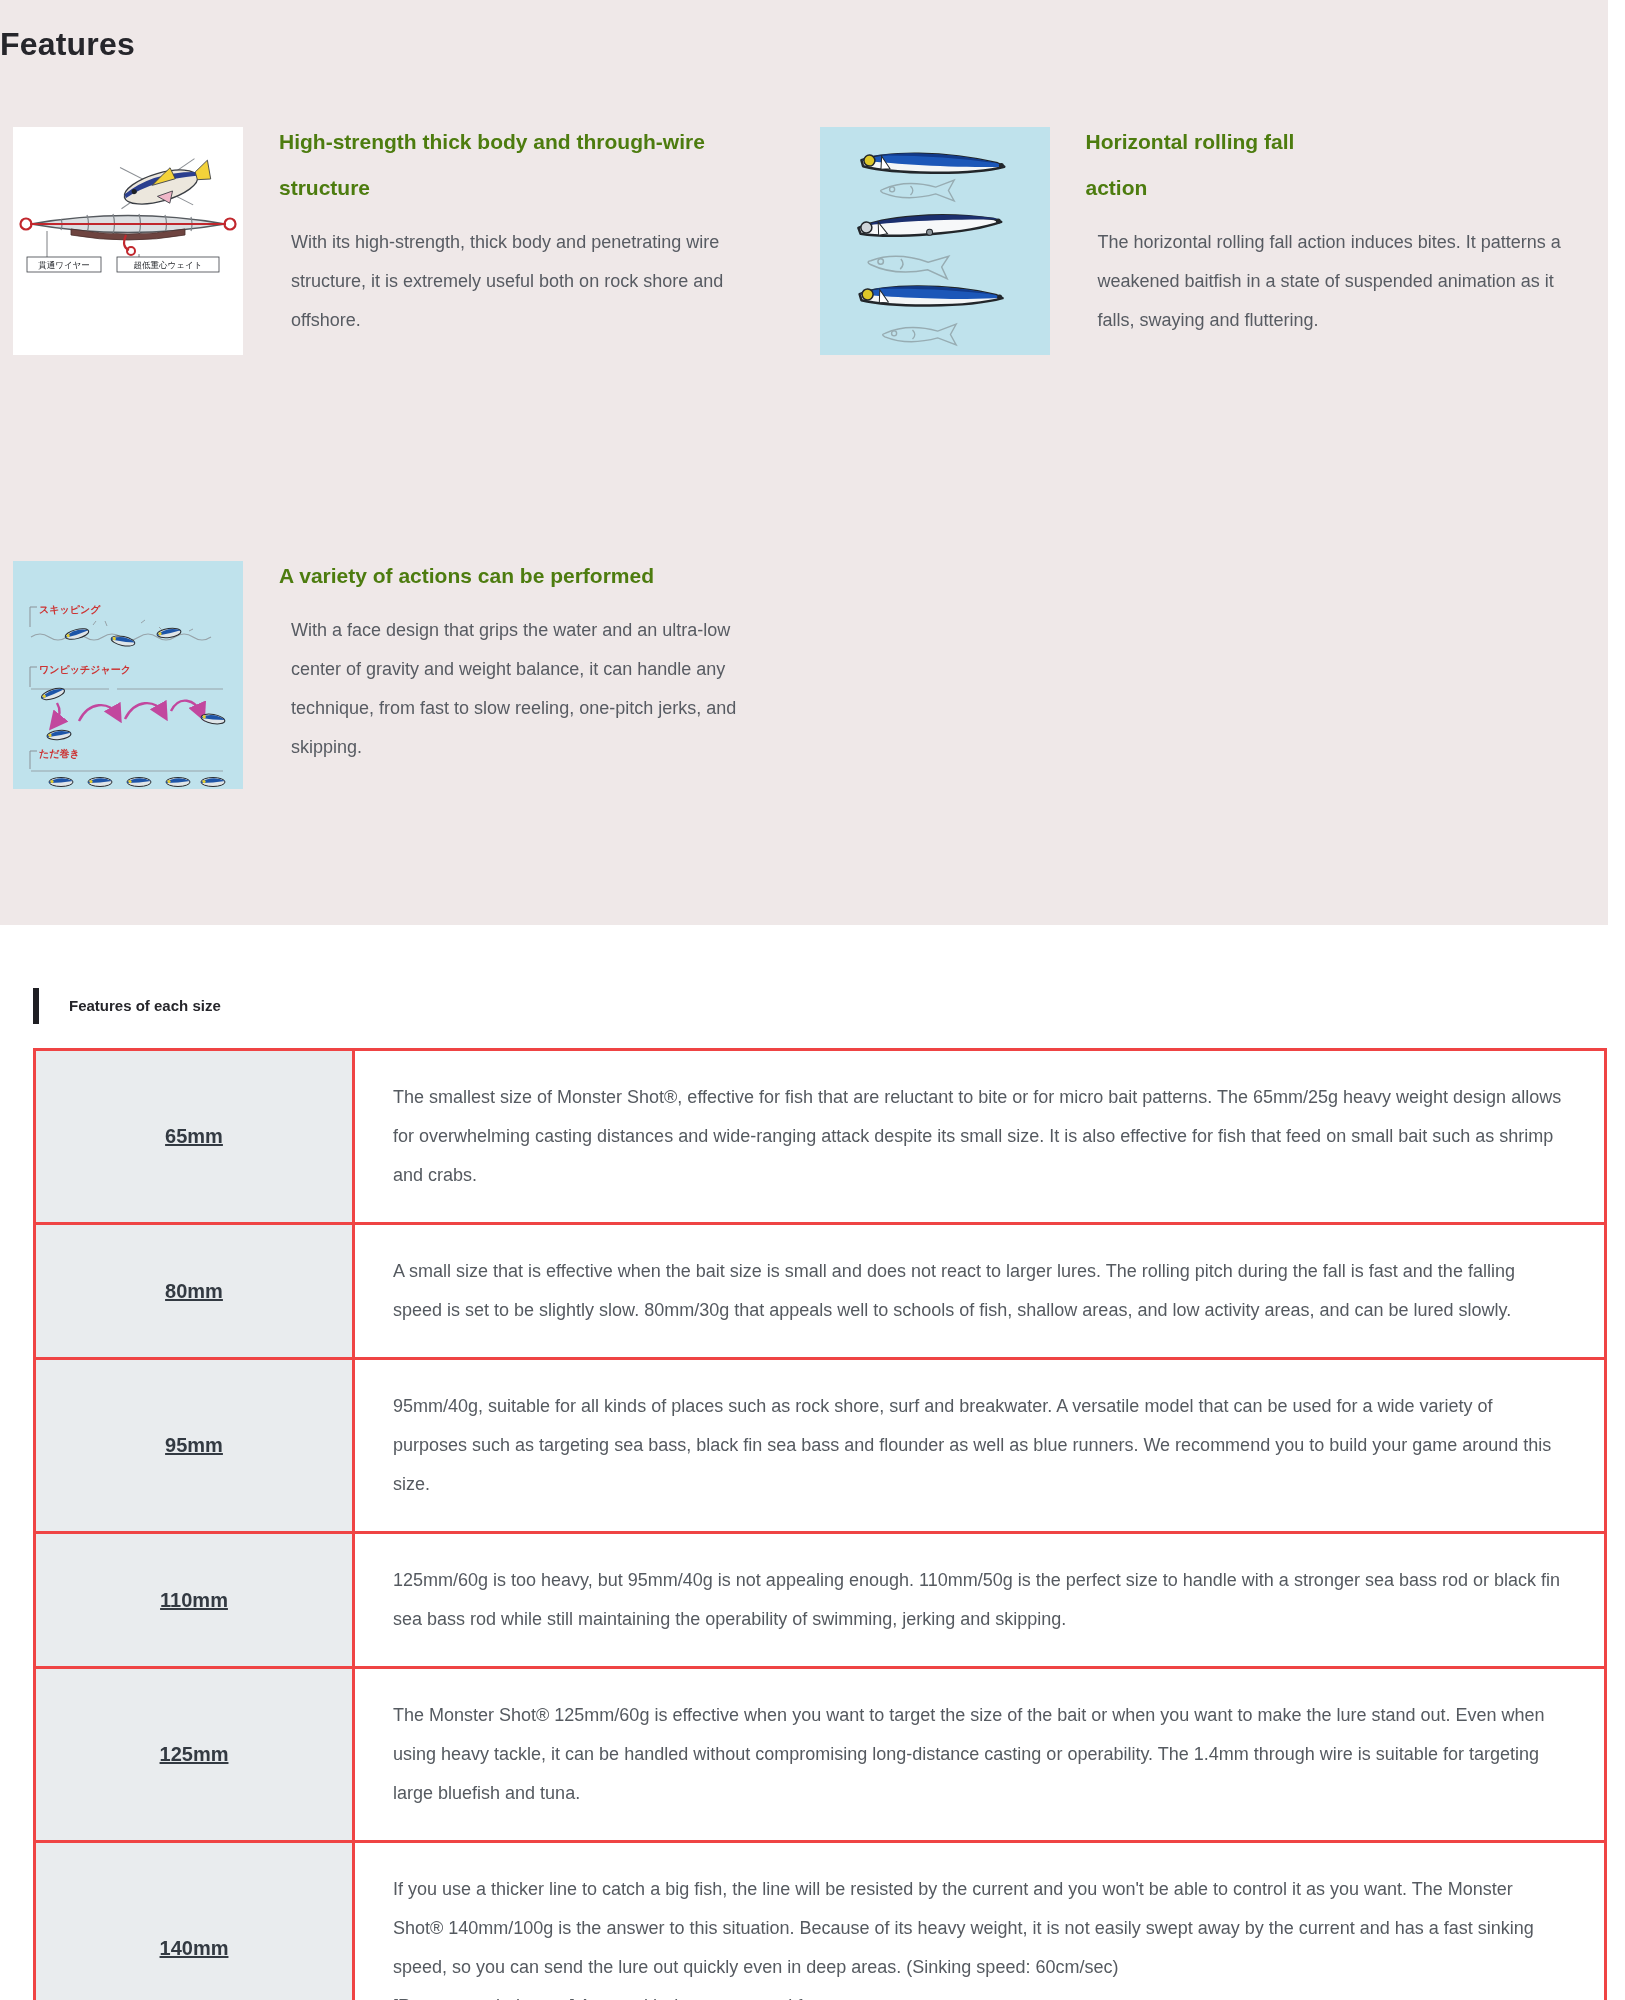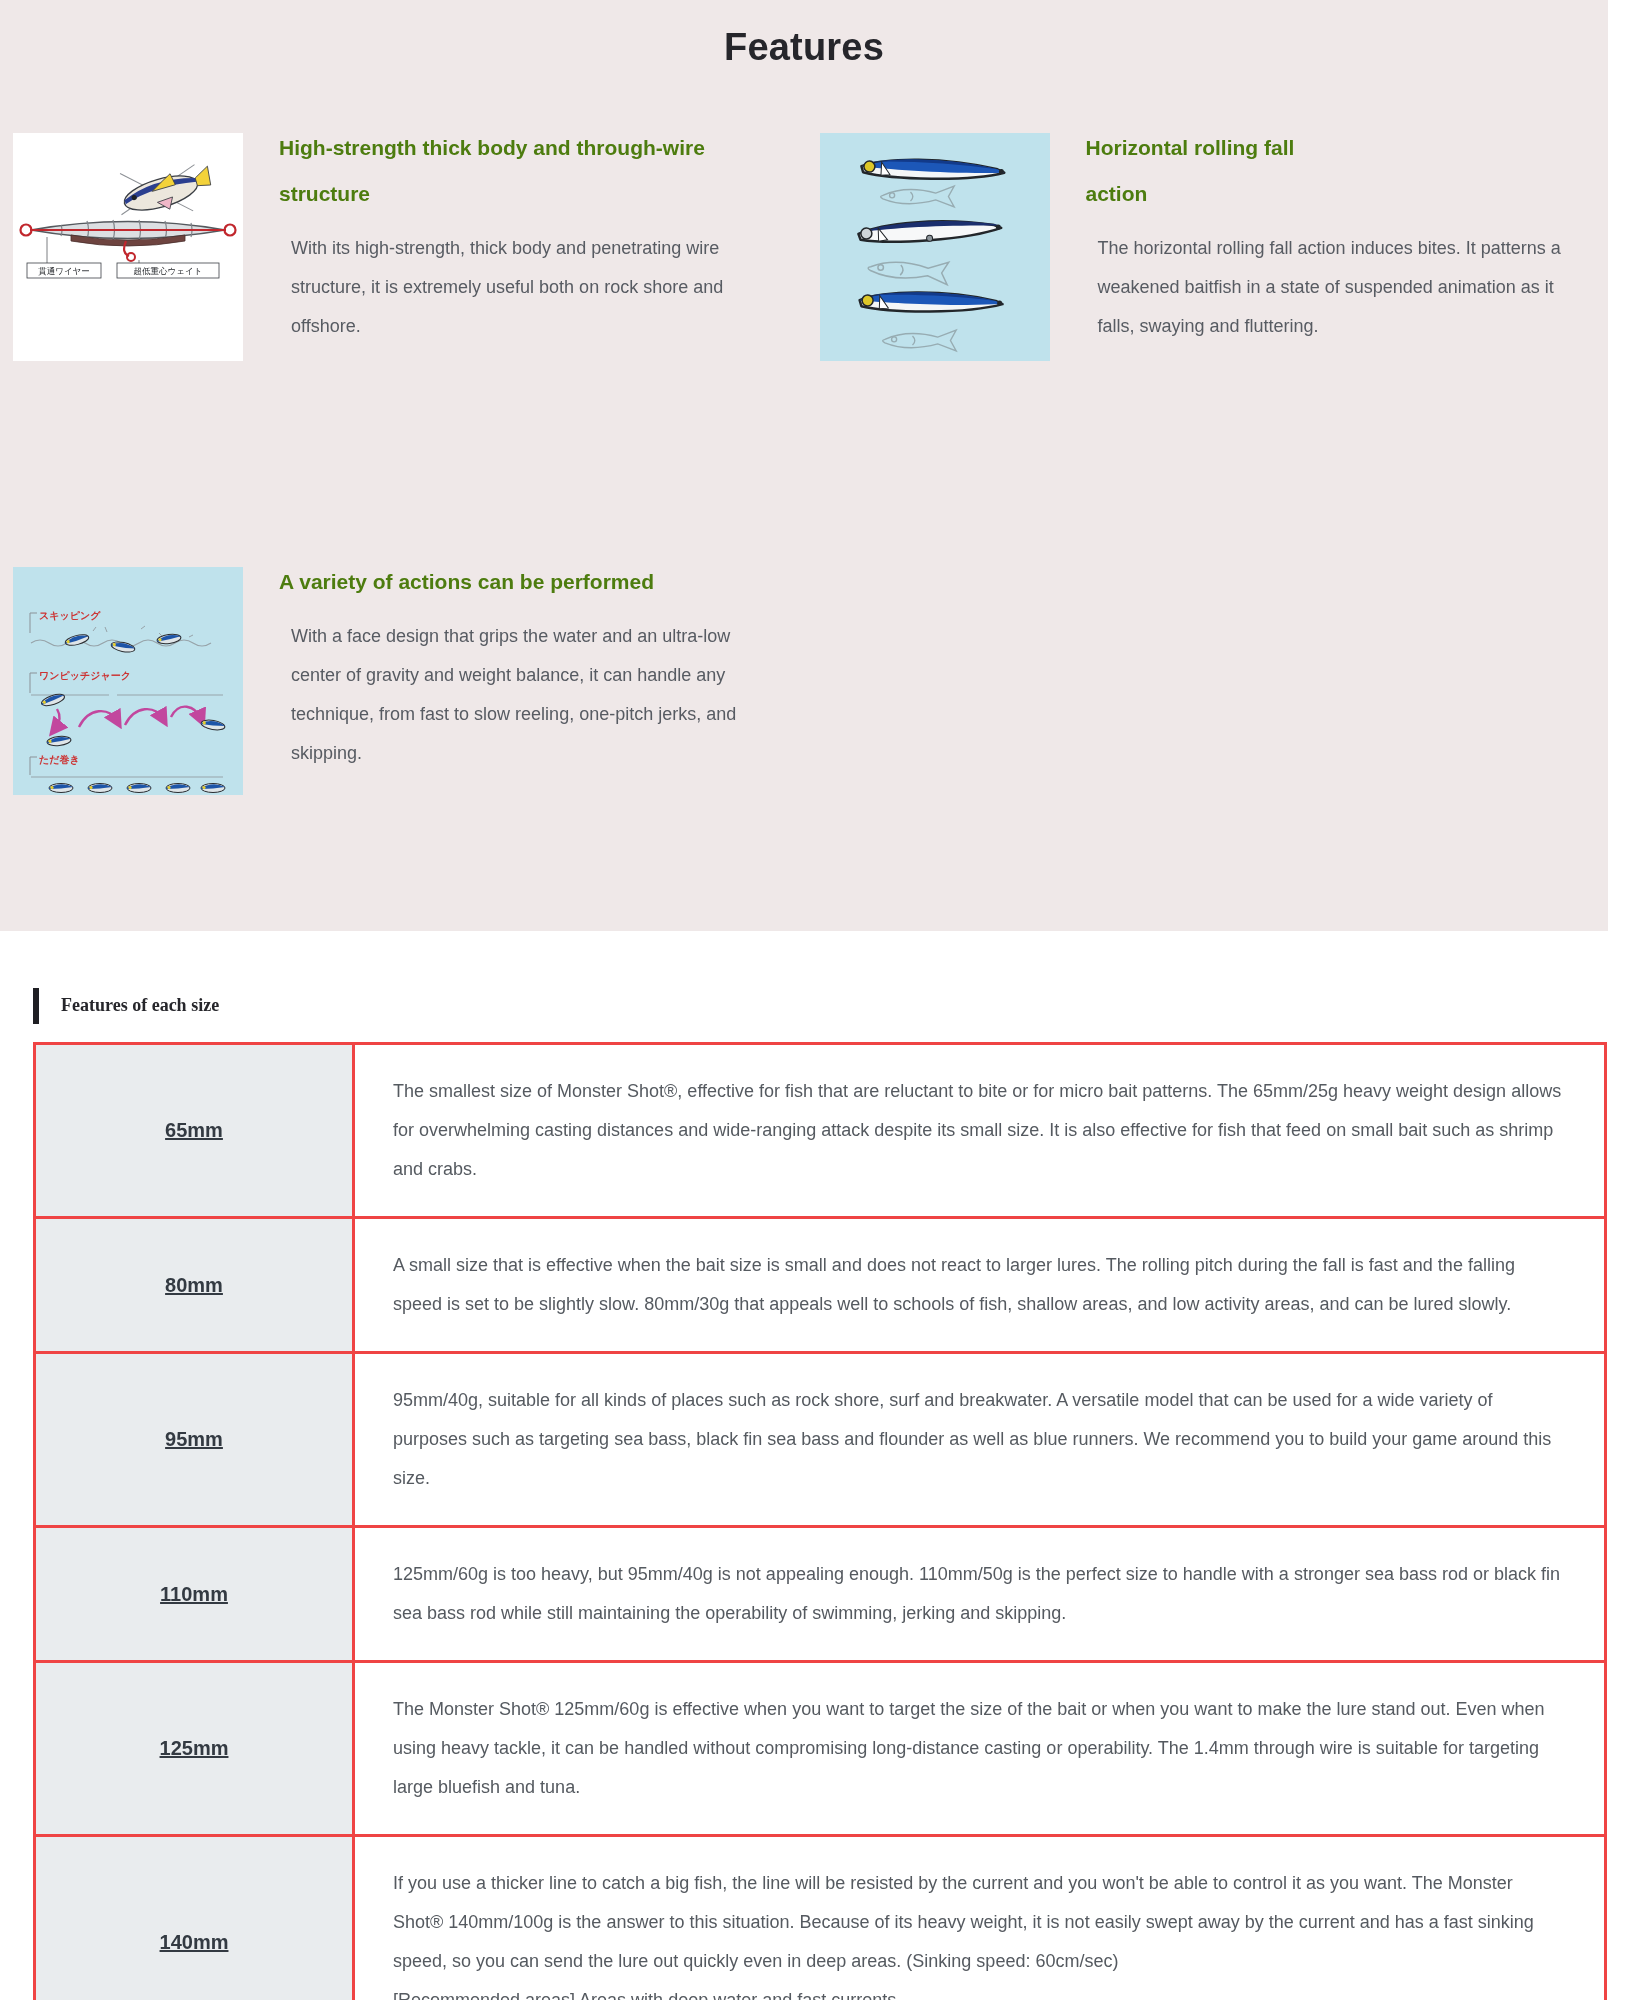--- a/index.html
+++ b/index.html
@@ -8,43 +8,43 @@
     font-family:"Liberation Sans", sans-serif;
     -webkit-font-smoothing:antialiased;
   }
   
   .top-section{
     background:#EFE8E8;
     margin-right:17px;           
     padding:26px 0 80px 0;
   }
   .features-title{
-    margin:0;text-align:center;
-    font-size:38px;font-weight:bold;color:#26262b;letter-spacing:.2px;
+    margin:0;text-align:left;
+    font-size:32px;font-weight:bold;color:#26262b;letter-spacing:.2px;
   }
   .cards{
     display:grid;grid-template-columns:1fr 1fr;
     column-gap:28px;row-gap:150px;
     margin:64px 10px 0 13px;
   }
   .card{display:flex;gap:36px;align-items:flex-start;}
   .card-image{flex:0 0 230px;width:230px;height:284px;display:block;}
   .card-image svg{display:block;width:230px;height:228px;}
   .card-text{flex:1;margin-top:-8px;}
   .card-title{
     margin:0 0 10px 0;font-size:21px;font-weight:bold;color:#4d7c0f;
     line-height:46px;white-space:pre-line;
   }
   .card-body{
     margin:12px;font-size:18px;color:#575b62;line-height:39px;
   }
   
   .section-heading{display:flex;align-items:center;gap:14px;margin:56px 0 18px 33px;}
   .heading-bar{width:6px;height:36px;background:#1f1f24;}
-  .section-heading h2{margin:8px;font-size:18px;font-weight:bold;color:#26262b;font-family:Liberation Serif, serif;}
+  .section-heading h2{margin:16px;font-size:15px;font-weight:bold;color:#26262b;}
   table.size-table{
     border-collapse:collapse;table-layout:fixed;
     margin-left:33px;width:1574px;
   }
   table.size-table th, table.size-table td{
     border:3px solid #ef4444;vertical-align:middle;
   }
   th.size-cell{
     width:314px;background:#e9ecee;
     font-size:20px;font-weight:bold;color:#333a42;text-align:center;text-decoration:underline;

